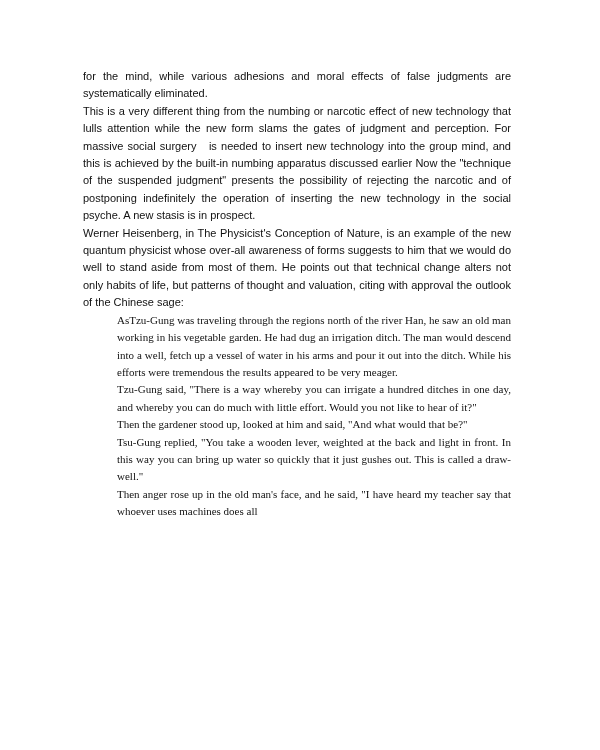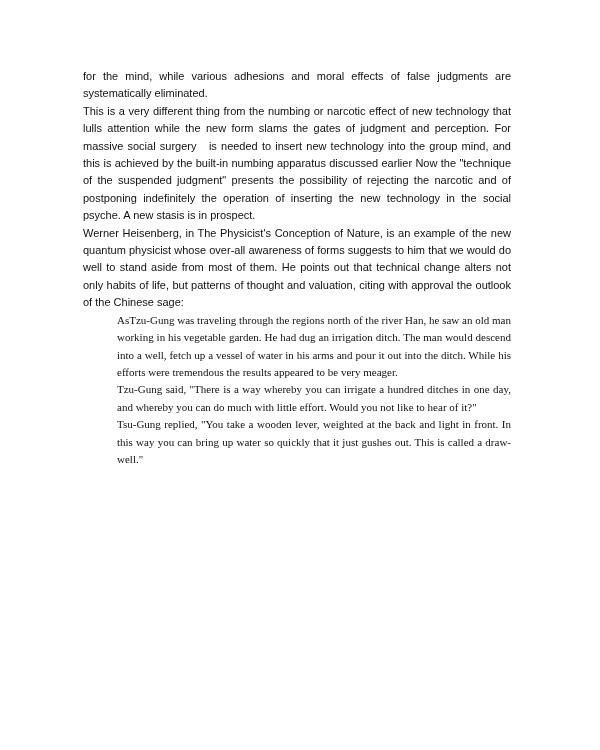--- a/index.html
+++ b/index.html
@@ -15,14 +15,16 @@
 </style>
 </head>
 <body>
 
 <div class="page">
   <p class="para pre">for the mind, while various adhesions and moral effects of false judgments are    systematically eliminated.</p>
   <p class="para pre">This is a very different thing from the numbing or narcotic effect of new technology that lulls attention while the new form slams the gates of judgment and perception. For massive social surgery   is needed to insert new technology into the group mind, and this is achieved by the built-in numbing apparatus discussed earlier Now the "technique of the suspended judgment" presents the possibility of rejecting the narcotic and of postponing indefinitely the operation of inserting the new technology in the social psyche. A new stasis is in prospect.</p>
   <p class="para">Werner Heisenberg, in The Physicist's Conception of Nature, is an example of the new quantum physicist whose over-all awareness of forms suggests to him that we would do well to stand aside from most of them. He points out that technical change alters not only habits of life, but patterns of thought and valuation, citing with approval the outlook of the Chinese sage:</p>
   <p class="quote">AsTzu-Gung was traveling through the regions north of the river Han, he saw an old man working in his vegetable garden. He had dug an irrigation ditch. The man would descend into a well, fetch up a vessel of water in his arms and pour it out into the ditch. While his efforts were tremendous the results appeared to be very meager.</p>
   <p class="quote">Tzu-Gung said, "There is a way whereby you can irrigate a hundred ditches in one day, and whereby you can do much with little effort. Would you not like to hear of it?"</p>
+  <p class="quote">Then the gardener stood up, looked at him and said, "And what would that be?"</p>
   <p class="quote">Tsu-Gung replied, "You take a wooden lever, weighted at the back and light in front. In this way you can bring up water so quickly that it just gushes out. This is called a draw-well."</p>
+  <p class="quote">Then anger rose up in the old man's face, and he said, "I have heard my teacher say that whoever uses machines does all</p>
 </div>
 
 </body></html>

